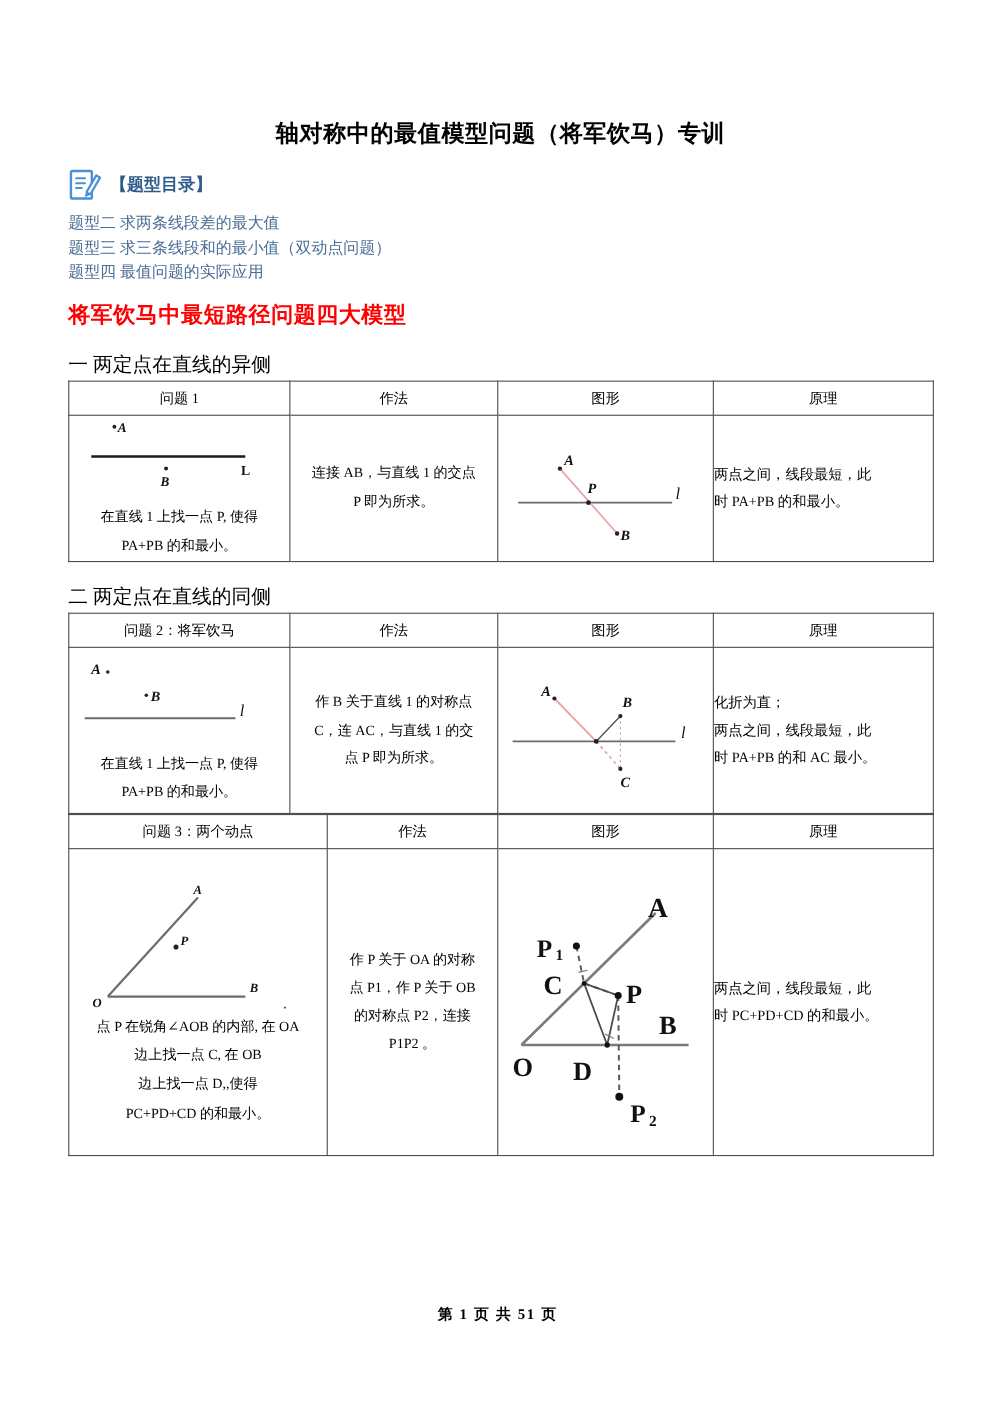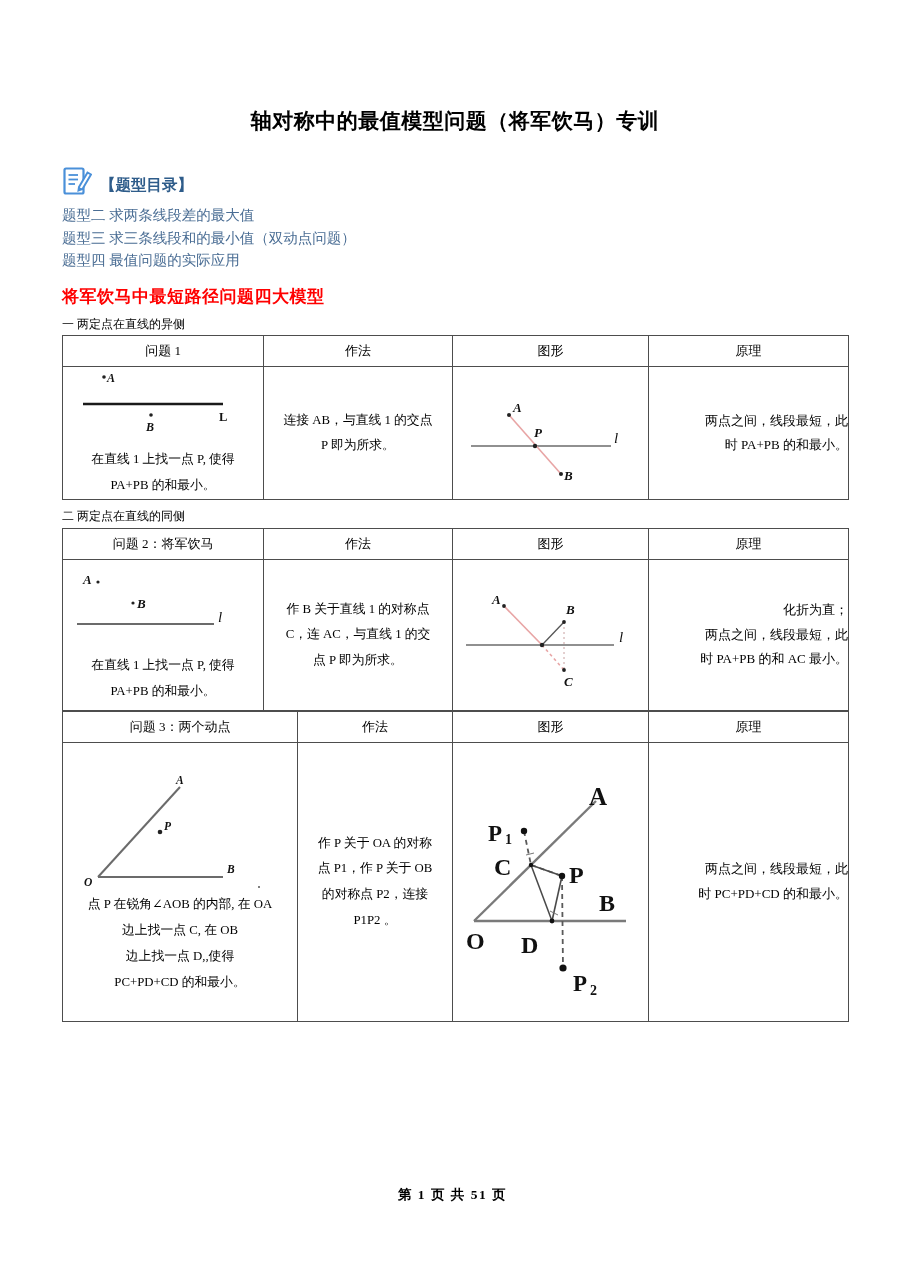--- a/index.html
+++ b/index.html
@@ -38,22 +38,22 @@
     letter-spacing: 0.5px;
     margin: 0;
     padding-top: 108px;
     line-height: 1.25;
     font-family: "Liberation Serif", "DejaVu Serif", serif;
   }
 
   
   .toc-head {
     display: flex;
-    align-items: flex-end;
-    margin-top: 30px;
+    align-items: center;
+    margin-top: 18px;
     height: 32px;
   }
   .toc-icon {
     width: 30px;
     height: 30px;
     flex: 0 0 30px;
     position: relative;
     margin-right: 8px;
   }
   .toc-head-label {
@@ -74,33 +74,33 @@
   .section-label {
     font-size: 14.5px;
     color: #000;
     line-height: 1.55;
     margin-top: 2px;
   }
 
   
   .red-heading {
     color: #ff0000;
-    font-size: 17px;
+    font-size: 20px;
     font-weight: bold;
     margin-top: 14px;
     margin-bottom: 6px;
     line-height: 1.3;
     letter-spacing: 0.5px;
   }
 
   
   .table-caption {
-    font-size: 12px;
-    color: #000;
-    margin-top: 9px;
+    font-size: 18px;
+    color: #000;
+    margin-top: 20px;
     margin-bottom: 3px;
     line-height: 1.3;
   }
 
   
   table.model {
     border-collapse: collapse;
     width: 786px;
     table-layout: fixed;
     border: 1px solid #eab308;
@@ -121,21 +121,21 @@
   }
   td.cell {
     padding: 6px 8px;
   }
   .cell-text {
     text-align: center;
     font-size: 12.8px;
     line-height: 2.0;
   }
   td.reason {
-    text-align: right;
+    text-align: left;
     padding: 6px 10px;
     font-size: 12.8px;
     line-height: 2.2;
   }
   td.figure {
     text-align: center;
     padding: 4px 2px;
   }
   .prob-text {
     text-align: center;

